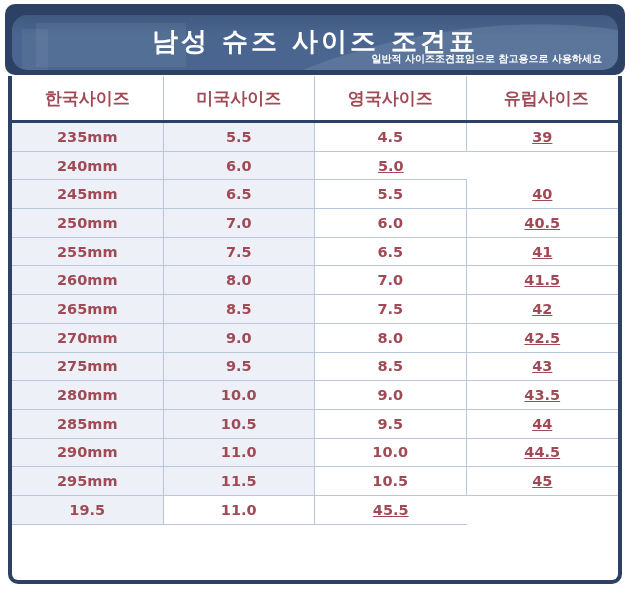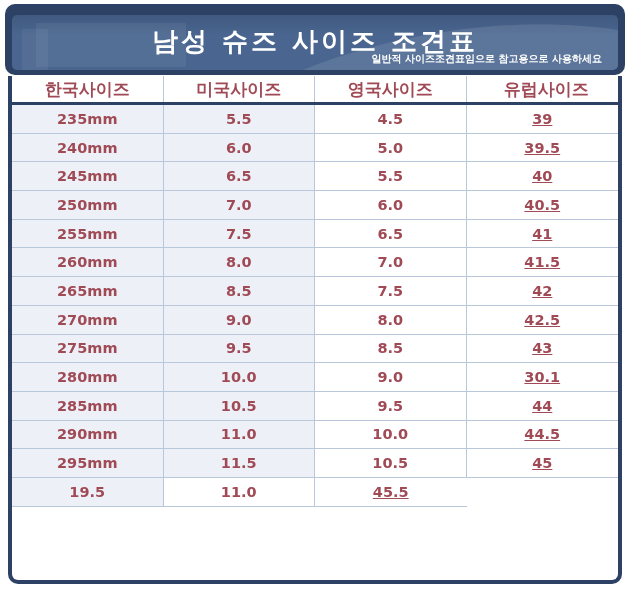--- a/index.html
+++ b/index.html
@@ -11,38 +11,38 @@
   }
   *{margin:0;padding:0;box-sizing:border-box;}
   html,body{width:630px;height:590px;background:#ffffff;overflow:hidden;
     font-family:"DejaVu Sans","Liberation Sans",sans-serif;}
   .stage{position:relative;width:630px;height:590px;background:#fff;}
 
   
   .banner{position:absolute;left:5px;top:4px;width:620px;height:71px;
     background:var(--banner-navy);border-radius:10px;}
   .banner-inner{position:absolute;left:7px;right:7px;top:11px;bottom:5px;
-    border-radius:5px;overflow:hidden;
+    border-radius:15px;overflow:hidden;
     background:linear-gradient(180deg,#40597f 0%,#4a6690 38%,#4a6690 100%);}
   .swoosh{position:absolute;width:560px;height:230px;right:-120px;top:16px;
     border-radius:50%;background:rgba(255,255,255,0.10);transform:rotate(-9deg);}
   .ghost-a{position:absolute;left:24px;top:8px;width:150px;height:44px;
     background:rgba(255,255,255,0.06);}
   .ghost-b{position:absolute;left:10px;top:14px;width:26px;height:42px;
     background:rgba(255,255,255,0.05);}
   .banner-title{position:absolute;left:0;right:0;top:9px;text-align:center;
     color:#ffffff;font-size:26px;font-weight:bold;letter-spacing:3px;}
   .banner-subtitle{position:absolute;right:16px;bottom:4px;color:#ffffff;
     font-size:10px;font-weight:bold;letter-spacing:0px;}
 
   
   .size-table{position:absolute;left:8px;top:76px;width:614px;height:508px;
     border:4px solid var(--banner-navy);border-top:none;
     border-radius:0 0 10px 10px;background:#ffffff;overflow:hidden;}
-  .thead{display:grid;grid-template-columns:repeat(4,1fr);height:29px;
+  .thead{display:grid;grid-template-columns:repeat(4,1fr);height:47px;
     border-bottom:3px solid var(--banner-navy);}
   .th{display:flex;align-items:center;justify-content:center;
     color:var(--maroon);font-size:17px;font-weight:bold;background:#ffffff;
     border-right:1px solid var(--grid-line);}
   .th:last-child{border-right:none;padding-left:8px;}
   .tbody{display:block;}
   .row{display:grid;grid-template-columns:repeat(4,1fr);height:28.7px;}
   .cell{display:flex;align-items:center;justify-content:center;
     color:var(--maroon);font-size:14.5px;font-weight:bold;
     border-right:1px solid var(--grid-line);
@@ -77,21 +77,20 @@
         <div class="row">
           <div class="cell c0">235mm</div>
           <div class="cell c1">5.5</div>
           <div class="cell c2">4.5</div>
           <div class="cell c3">39</div>
         </div>
         <div class="row">
           <div class="cell c0">240mm</div>
           <div class="cell c1">6.0</div>
           <div class="cell c2">5.0</div>
-          <div class="cell c3">39.5</div>
         </div>
         <div class="row">
           <div class="cell c0">245mm</div>
           <div class="cell c1">6.5</div>
           <div class="cell c2">5.5</div>
           <div class="cell c3">40</div>
         </div>
         <div class="row">
           <div class="cell c0">250mm</div>
           <div class="cell c1">7.0</div>
@@ -125,21 +124,21 @@
         <div class="row">
           <div class="cell c0">275mm</div>
           <div class="cell c1">9.5</div>
           <div class="cell c2">8.5</div>
           <div class="cell c3">43</div>
         </div>
         <div class="row">
           <div class="cell c0">280mm</div>
           <div class="cell c1">10.0</div>
           <div class="cell c2">9.0</div>
-          <div class="cell c3">30.1</div>
+          <div class="cell c3">43.5</div>
         </div>
         <div class="row">
           <div class="cell c0">285mm</div>
           <div class="cell c1">10.5</div>
           <div class="cell c2">9.5</div>
           <div class="cell c3">44</div>
         </div>
         <div class="row">
           <div class="cell c0">290mm</div>
           <div class="cell c1">11.0</div>

